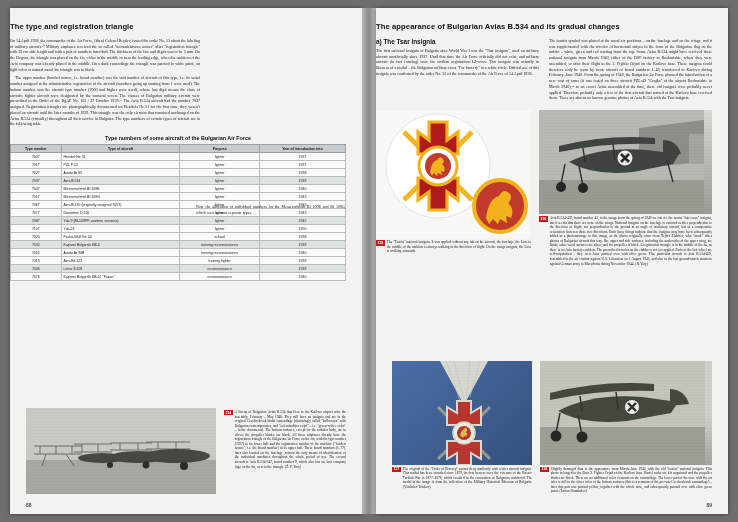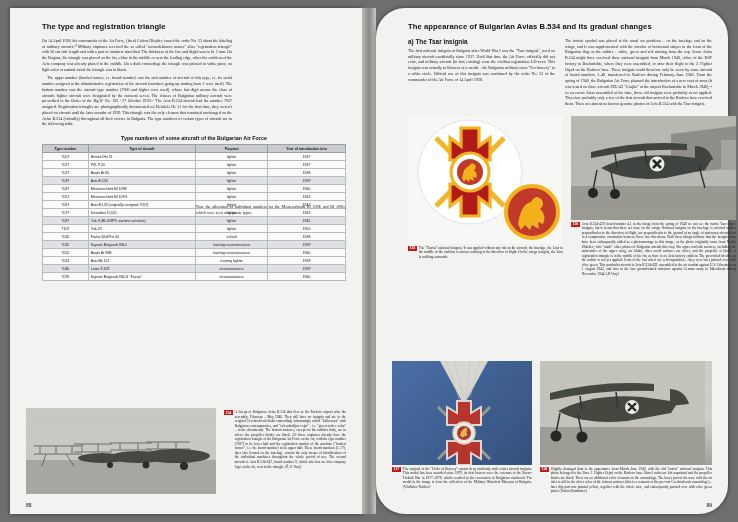--- a/index.html
+++ b/index.html
@@ -1,23 +1,23 @@
 <!DOCTYPE html>
 <html><head>
 <meta charset="utf-8">
 <style>
   html,body{margin:0;padding:0;background:#6b6b6b;}
   body{width:738px;height:522px;overflow:hidden;font-family:"Liberation Serif",serif;}
   .spread{position:relative;width:738px;height:522px;background:#6e6e6e;}
   .page{position:absolute;top:8px;height:506px;background:#f2f2f1;box-shadow:0 0 4px rgba(0,0,0,.5);}
   .page.left{left:10px;width:352px;}
-  .page.right{left:376px;width:352px;border-radius:29px;}
+  .page.right{left:376px;width:352px;}
   .gutter{position:absolute;left:362px;top:8px;width:14px;height:506px;
     background:linear-gradient(to right,#b9b9b6,#8d8d8a 45%,#8d8d8a 55%,#c6c6c3);}
-  .inner{position:absolute;left:0;top:0;right:0;bottom:0;padding:14px 16px 0 32px;box-sizing:border-box;}
+  .inner{position:absolute;left:0;top:0;right:0;bottom:0;padding:14px 16px 0 0;box-sizing:border-box;}
   h1.sec{font-family:"Liberation Sans",sans-serif;font-size:7.6px;font-weight:bold;color:#111;
     margin:0 0 7px 0;letter-spacing:.1px;}
   h2.sub{font-family:"Liberation Sans",sans-serif;font-size:6.4px;font-weight:bold;color:#111;margin:0 0 3px 0;}
   .cols{display:flex;gap:10px;}
   .col{flex:1;}
   p.body{font-size:4.05px;line-height:1.42;text-align:justify;color:#1b1b1b;margin:0 0 3px 0;
     text-indent:5px;font-family:"Liberation Serif",serif;}
   p.body.noind{text-indent:0;}
   
   .triwrap{position:absolute;right:16px;top:14px;width:150px;}

